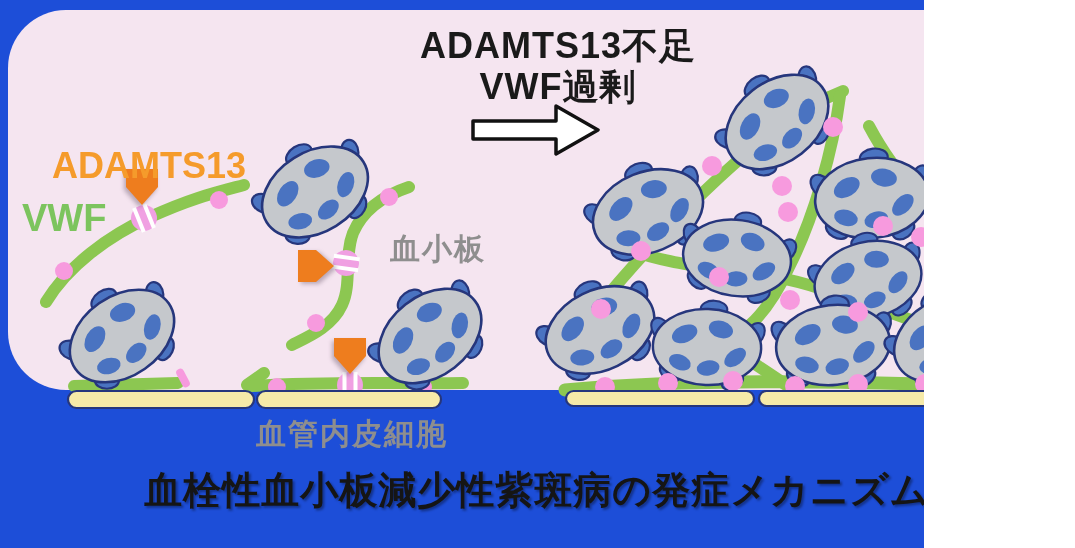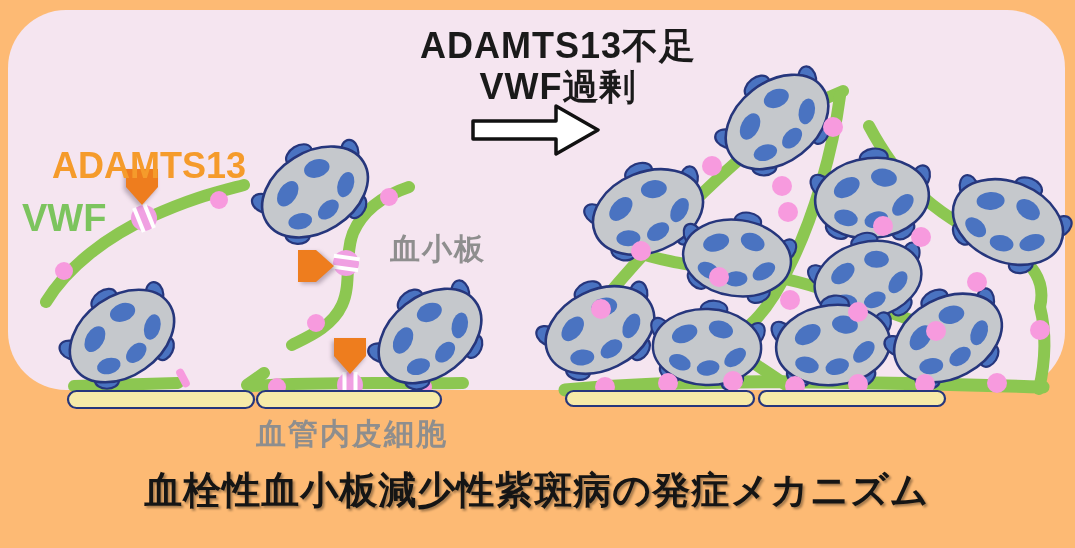--- a/index.html
+++ b/index.html
@@ -1,16 +1,16 @@
 <!DOCTYPE html>
 <html style="--panel-bg: #f5e5f0; --vwf-strand: #8cc751; --vwf-label: #7cc45e; --adamts13-label: #f59b2b; --adamts13-enzyme: #ee7d1e; --binding-dot: #f79ade; --cleave-pink: #f0a0e2; --platelet-body: #c5c8cc; --platelet-outline: #26367c; --granule-blue: #4a73c1; --endothelial-cell: #f6eaa8; --caption-gray: #8e8e8e; --title-black: #151515;"><head>
 <meta charset="utf-8">
 <style>
   html,body{margin:0;padding:0;background:#fff;}
-  .stage{position:relative;width:1075px;height:548px;background:#fdba74;overflow:hidden;text-align:center;}
+  .stage{position:relative;width:924px;height:548px;background:#1d4ed8;overflow:hidden;text-align:center;}
   svg{display:block;}
   text{font-family:"Liberation Sans","DejaVu Sans",sans-serif;}
   .panel-bg{fill:var(--panel-bg,#f5e5f0);}
   .strand{fill:none;stroke:var(--vwf-strand,#8cc751);stroke-width:12;stroke-linecap:round;}
   .rail{stroke-width:13;}
   .dot{fill:var(--binding-dot,#f79ade);}
   .cleave-disc{fill:var(--cleave-pink,#f0a0e2);}
   .enzyme{fill:var(--adamts13-enzyme,#ee7d1e);filter:drop-shadow(-2px 3px 2px rgba(110,90,110,.45));}
   .plt-body{fill:var(--platelet-body,#c5c8cc);stroke:var(--platelet-outline,#26367c);stroke-width:2.6;}
   .granule{fill:var(--granule-blue,#4a73c1);}

